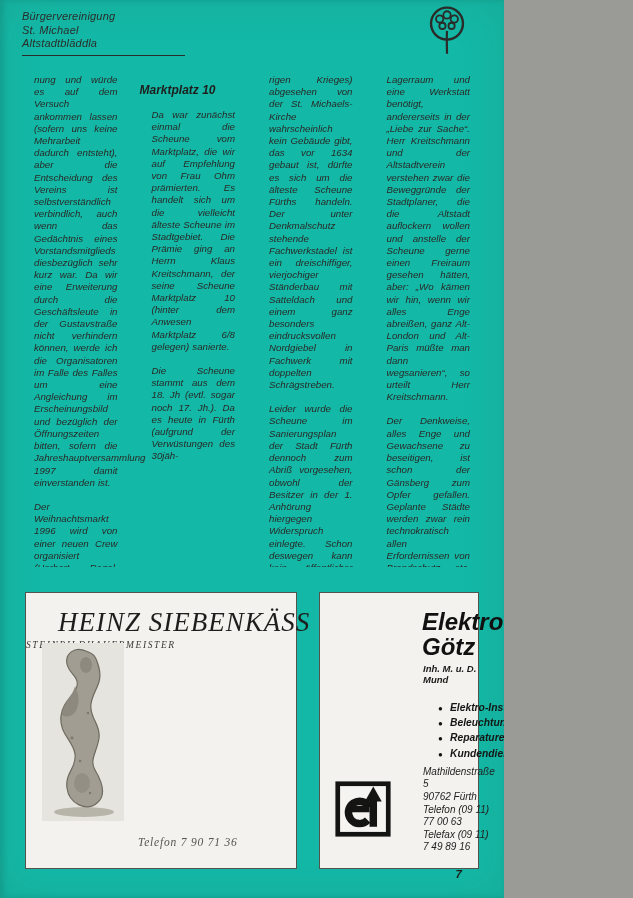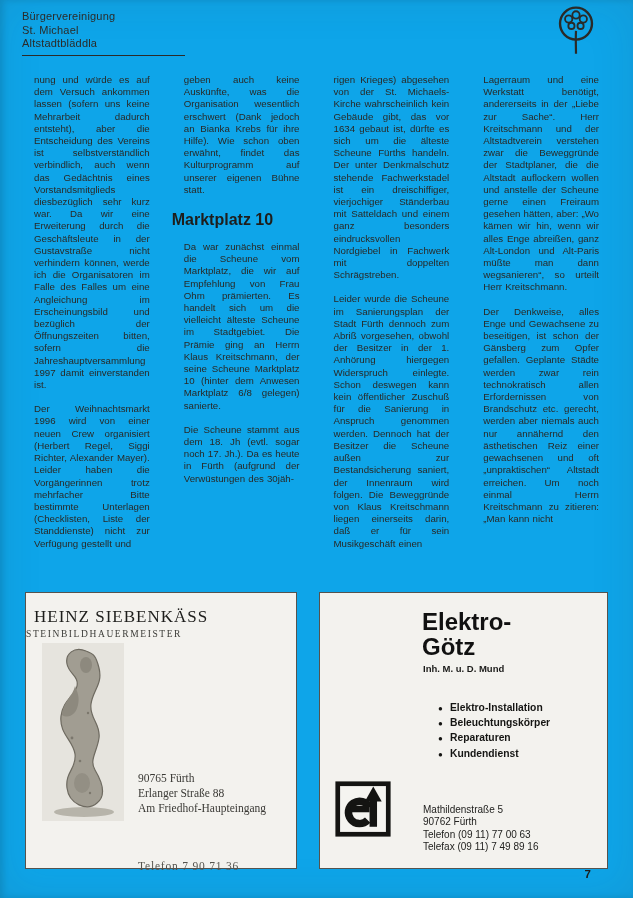--- a/index.html
+++ b/index.html
@@ -1,64 +1,65 @@
 <!DOCTYPE html>
 <html lang="de"><head>
 <meta charset="utf-8">
 <style>
   html,body{margin:0;padding:0;background:#9a9a96;}
   .page{
     position:relative;
-    width:633px;height:898px;
-    background:#0ea5e9;
+    width:504px;height:898px;
+    background:#14b8a6;
     box-shadow:inset 0 0 45px rgba(60,55,45,.10), inset 3px 0 6px rgba(0,0,0,.12);
     overflow:hidden;
     font-family:"Liberation Sans", sans-serif;
     color:#262624;
+    font-style:italic;
   }
   
   .masthead{position:absolute;top:10px;left:22px;}
   .masthead .org div{font-size:11px;line-height:13.5px;letter-spacing:.2px;color:#2b2b29;}
   .masthead .rule{width:163px;border-top:1.4px solid #2b2b29;margin-top:4px;}
   .logo{position:absolute;top:4px;right:36px;}
   
   .columns{
     position:absolute;top:62px;left:22px;right:22px;height:505px;
     display:flex;gap:10px;overflow:hidden;
   }
   .col{flex:1 1 0;min-width:0;}
   .col p{
     margin:12px;font-size:9.7px;line-height:12.2px;
     text-align:justify;color:#292926;word-spacing:.4px;
   }
   .col .subhead{
-    font-size:16px;font-weight:bold;margin:15px 0 10px 0;color:#1e1e1c;
+    font-size:12px;font-weight:bold;margin:21px 0 10px 0;color:#1e1e1c;
   }
   
   .ads{position:absolute;top:592px;left:25px;right:25px;display:flex;gap:22px;}
   .ad{position:relative;background:#f3f2ee;border:1px solid #55534e;height:277px;box-sizing:border-box;}
   .ad-left{width:272px;}
   .ad-right{width:289px;}
   
   .ad-left .title{
-    font-family:"Liberation Serif", serif;font-size:17px;letter-spacing:1px;
-    color:#1d1d1b;margin:14px 0 2px 8px;white-space:nowrap;
+    font-family:"Liberation Serif", serif;font-size:27px;letter-spacing:1px;
+    color:#1d1d1b;margin:14px 0 2px 32px;white-space:nowrap;
   }
   .ad-left .subtitle{
     font-family:"Liberation Serif", serif;font-size:9.5px;letter-spacing:1.6px;
     color:#3a3a36;text-align:left;padding-right:38px;
   }
   .sculpture{position:absolute;left:16px;top:50px;}
   .ad-left .services{position:absolute;left:112px;top:90px;font-family:"Liberation Serif", serif;}
   .ad-left .services div{font-size:13px;line-height:18px;color:#33322e;}
   .ad-left .address{position:absolute;left:112px;top:178px;font-family:"Liberation Serif", serif;}
   .ad-left .address div{font-size:11.5px;line-height:15px;color:#3a3935;}
   .ad-left .phone{
     position:absolute;left:112px;top:243px;font-family:"Liberation Serif", serif;
-    font-size:11.5px;letter-spacing:.8px;color:#55544e;margin-top:24px;
+    font-size:11.5px;letter-spacing:.8px;color:#55544e;
   }
   
   .ad-right .title{position:absolute;left:102px;top:16px;font-weight:bold;font-size:24px;line-height:25px;color:#111;}
   .ad-right .owner{position:absolute;left:103px;top:70px;font-weight:bold;font-size:9.5px;color:#1a1a18;}
   .ad-right ul{position:absolute;left:102px;top:92px;margin:16px;padding:0;list-style:none;width:160px;}
   .ad-right li{
     position:relative;padding-left:12px;font-weight:bold;font-size:10.3px;
     line-height:13.2px;margin-bottom:2px;color:#151513;
   }
   .ad-right li::before{content:"●";position:absolute;left:0;top:1px;font-size:8px;}
@@ -91,21 +92,20 @@
     <circle cx="18" cy="23.5" r="3.4" fill="none" stroke="#2a2a28" stroke-width="2"></circle>
     <circle cx="28" cy="23.5" r="3.4" fill="none" stroke="#2a2a28" stroke-width="2"></circle>
   </svg>
 
   <main class="columns">
     <div class="col">
       <p>nung und würde es auf dem Versuch ankommen lassen (sofern uns keine Mehrarbeit dadurch entsteht), aber die Entscheidung des Vereins ist selbstverständlich verbindlich, auch wenn das Gedächtnis eines Vorstandsmitglieds diesbezüglich sehr kurz war. Da wir eine Erweiterung durch die Geschäftsleute in der Gustavstraße nicht verhindern können, werde ich die Organisatoren im Falle des Falles um eine Angleichung im Erscheinungsbild und bezüglich der Öffnungszeiten bitten, sofern die Jahreshauptversammlung 1997 damit einverstanden ist.</p>
       <p>Der Weihnachtsmarkt 1996 wird von einer neuen Crew organisiert (Herbert Regel, Siggi Richter, Alexander Mayer). Leider haben die Vorgängerinnen trotz mehrfacher Bitte bestimmte Unterlagen (Checklisten, Liste der Standdienste) nicht zur Verfügung gestellt und</p>
     </div>
     <div class="col">
-      <p>geben auch keine Auskünfte, was die Organisation wesentlich erschwert (Dank jedoch an Bianka Krebs für ihre Hilfe). Wie schon oben erwähnt, findet das Kulturprogramm auf unserer eigenen Bühne statt.</p>
       <div class="subhead">Marktplatz 10</div>
       <p>Da war zunächst einmal die Scheune vom Marktplatz, die wir auf Empfehlung von Frau Ohm prämierten. Es handelt sich um die vielleicht älteste Scheune im Stadtgebiet. Die Prämie ging an Herrn Klaus Kreitschmann, der seine Scheune Marktplatz 10 (hinter dem Anwesen Marktplatz 6/8 gelegen) sanierte.</p>
       <p>Die Scheune stammt aus dem 18. Jh (evtl. sogar noch 17. Jh.). Da es heute in Fürth (aufgrund der Verwüstungen des 30jäh-</p>
     </div>
     <div class="col">
       <p>rigen Krieges) abgesehen von der St. Michaels-Kirche wahrscheinlich kein Gebäude gibt, das vor 1634 gebaut ist, dürfte es sich um die älteste Scheune Fürths handeln. Der unter Denkmalschutz stehende Fachwerkstadel ist ein dreischiffiger, vierjochiger Ständerbau mit Satteldach und einem ganz besonders eindrucksvollen Nordgiebel in Fachwerk mit doppelten Schrägstreben.</p>
       <p>Leider wurde die Scheune im Sanierungsplan der Stadt Fürth dennoch zum Abriß vorgesehen, obwohl der Besitzer in der 1. Anhörung hiergegen Widerspruch einlegte. Schon deswegen kann kein öffentlicher Zuschuß für die Sanierung in Anspruch genommen werden. Dennoch hat der Besitzer die Scheune außen zur Bestandsicherung saniert, der Innenraum wird folgen. Die Beweggründe von Klaus Kreitschmann liegen einerseits darin, daß er für sein Musikgeschäft einen</p>
     </div>
     <div class="col">
       <p>Lagerraum und eine Werkstatt benötigt, andererseits in der „Liebe zur Sache“. Herr Kreitschmann und der Altstadtverein verstehen zwar die Beweggründe der Stadtplaner, die die Altstadt auflockern wollen und anstelle der Scheune gerne einen Freiraum gesehen hätten, aber: „Wo kämen wir hin, wenn wir alles Enge abreißen, ganz Alt-London und Alt-Paris müßte man dann wegsanieren“, so urteilt Herr Kreitschmann.</p>
@@ -129,25 +129,20 @@
         <path d="M33 43 C31 53 22 57 20 72 C26 76 34 72 36 62 C38 54 35 48 33 43 Z" fill="#8d897e"></path>
         <ellipse cx="44" cy="22" rx="6" ry="8" fill="#8d897e"></ellipse>
         <ellipse cx="40" cy="140" rx="8" ry="10" fill="#938f84"></ellipse>
         <circle cx="30" cy="95" r="1.4" fill="#7b776d"></circle>
         <circle cx="46" cy="70" r="1.2" fill="#7b776d"></circle>
         <circle cx="38" cy="118" r="1.3" fill="#7b776d"></circle>
         <circle cx="48" cy="150" r="1.2" fill="#7b776d"></circle>
       </svg>
 
 
-      <div class="address">
-        <div>90765 Fürth</div>
-        <div>Erlanger Straße 88</div>
-        <div>Am Friedhof-Haupteingang</div>
-      </div>
 
       <div class="phone">Telefon 7 90 71 36</div>
     </div>
 
     <div class="ad ad-right">
       <div class="title">
         <div>Elektro-</div>
         <div>Götz</div>
       </div>
       <div class="owner">Inh. M. u. D. Mund</div>

